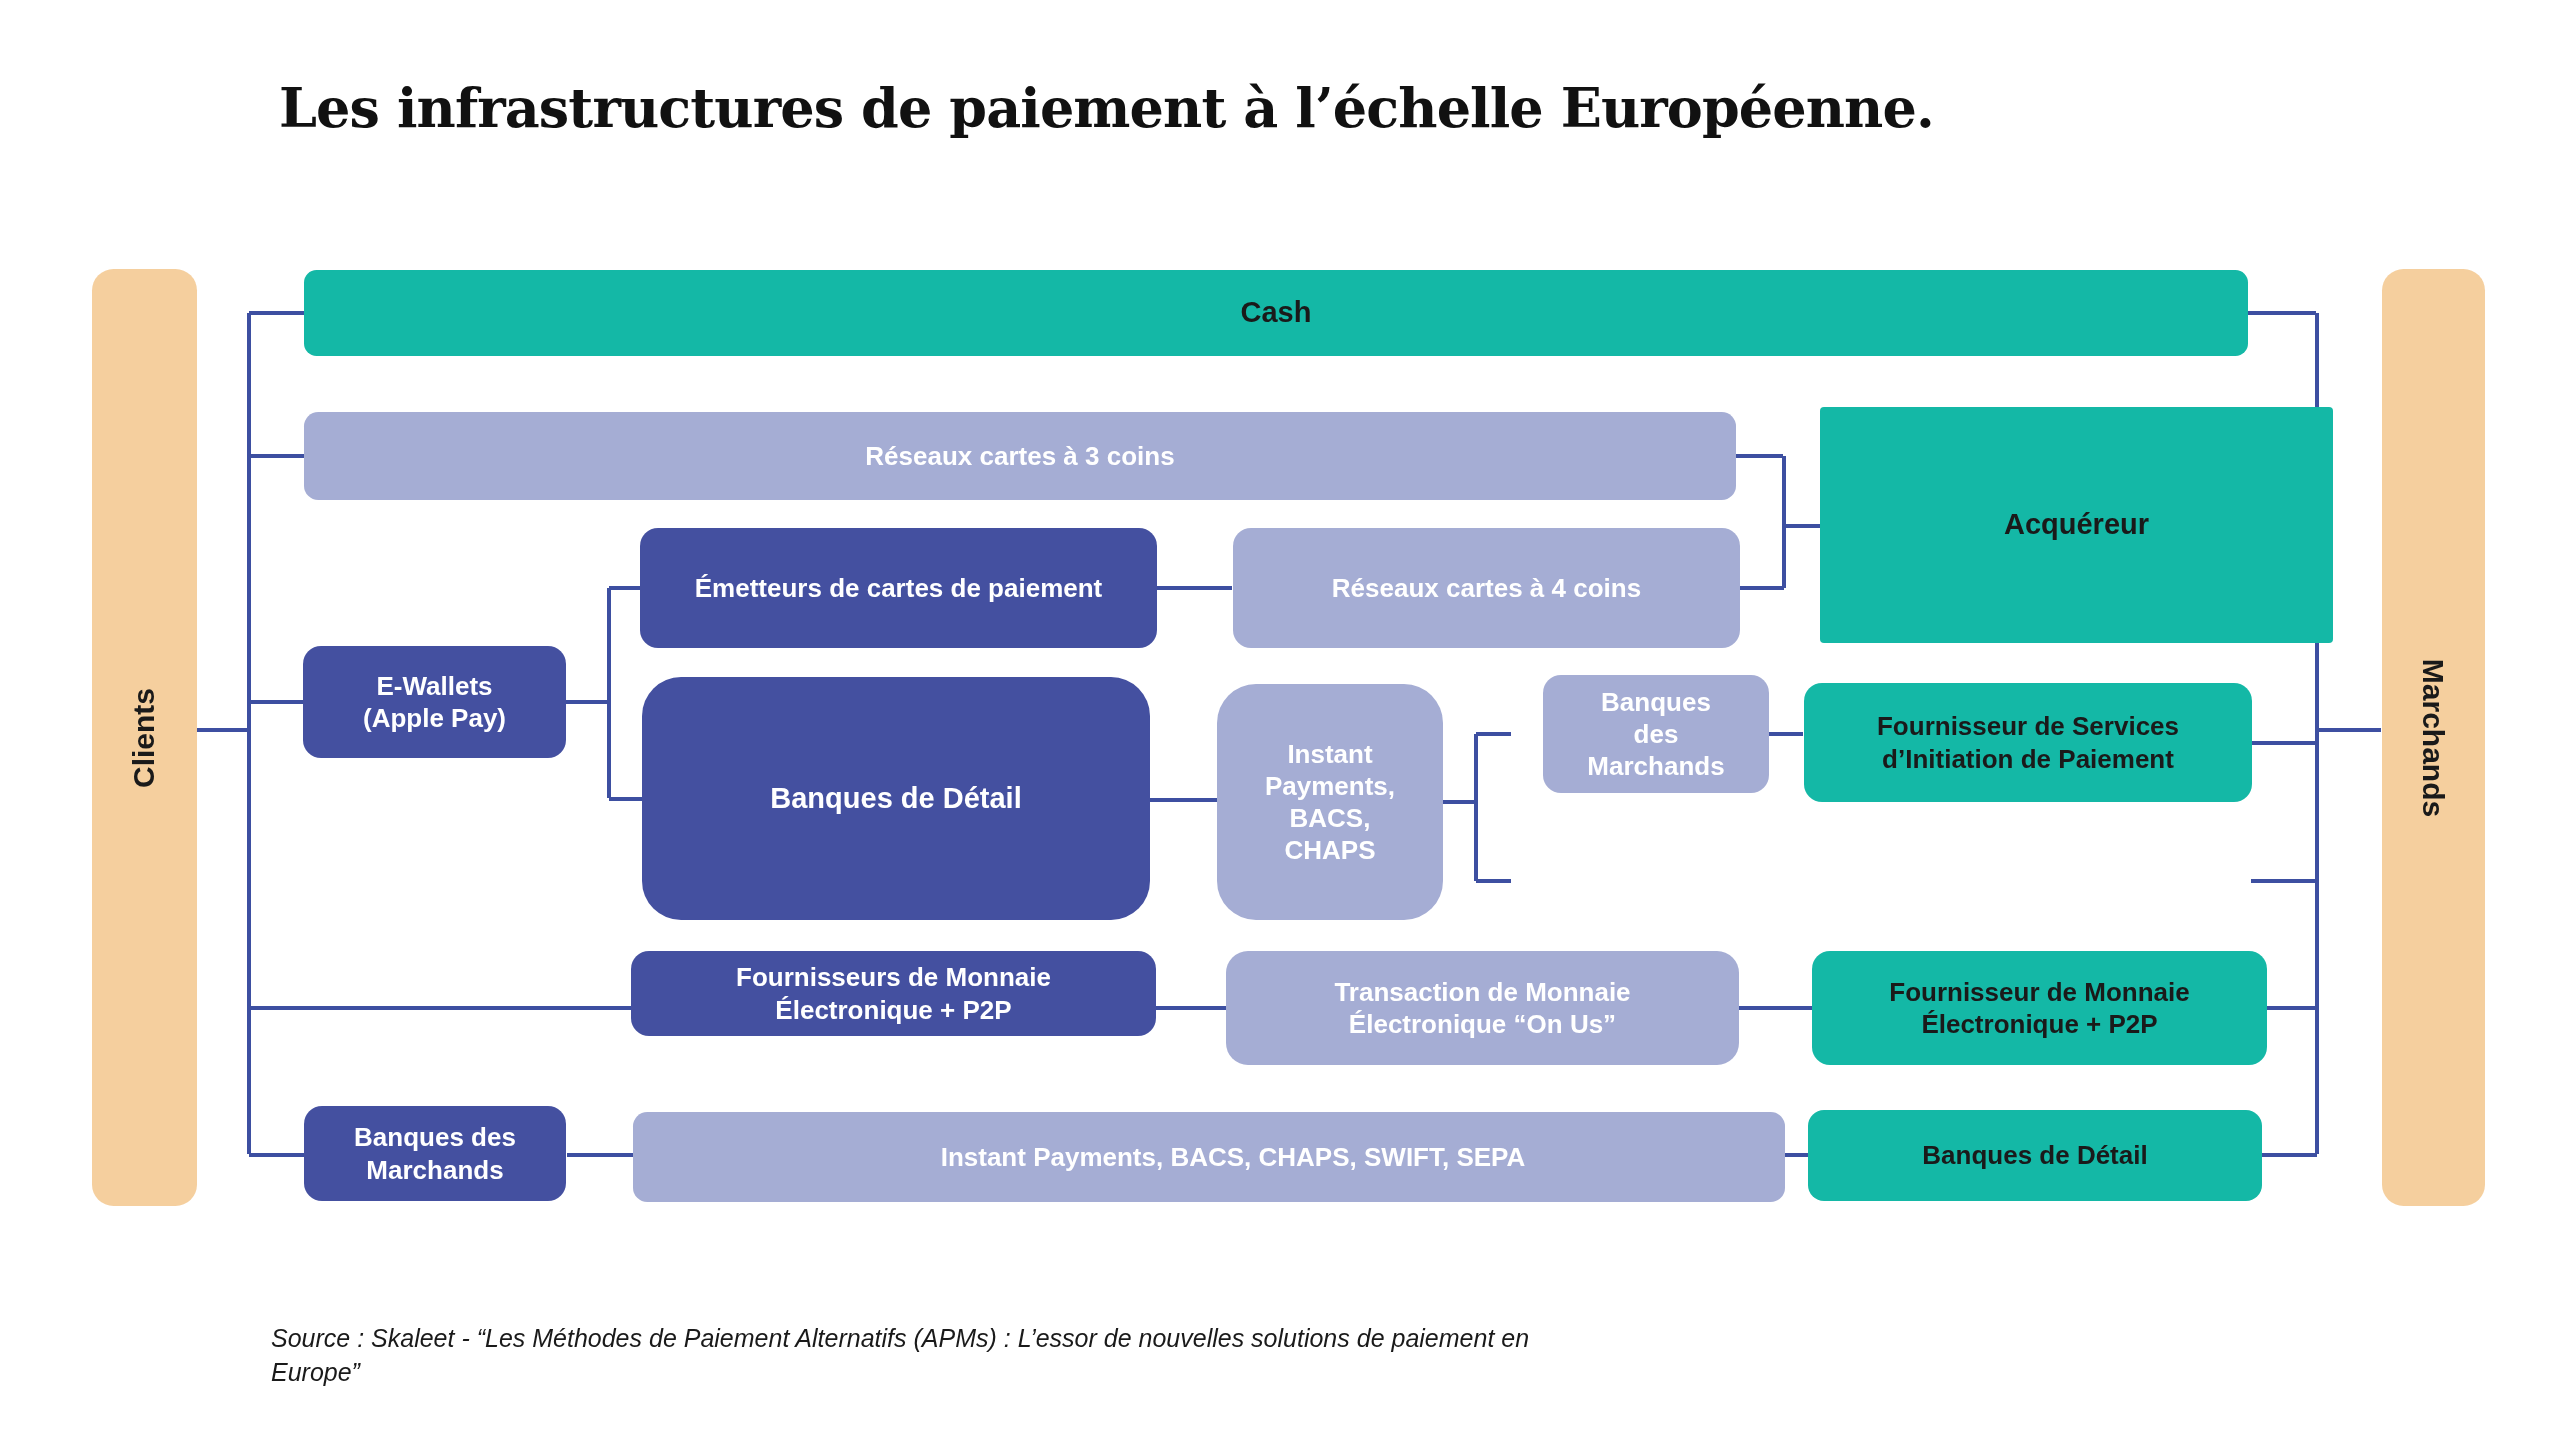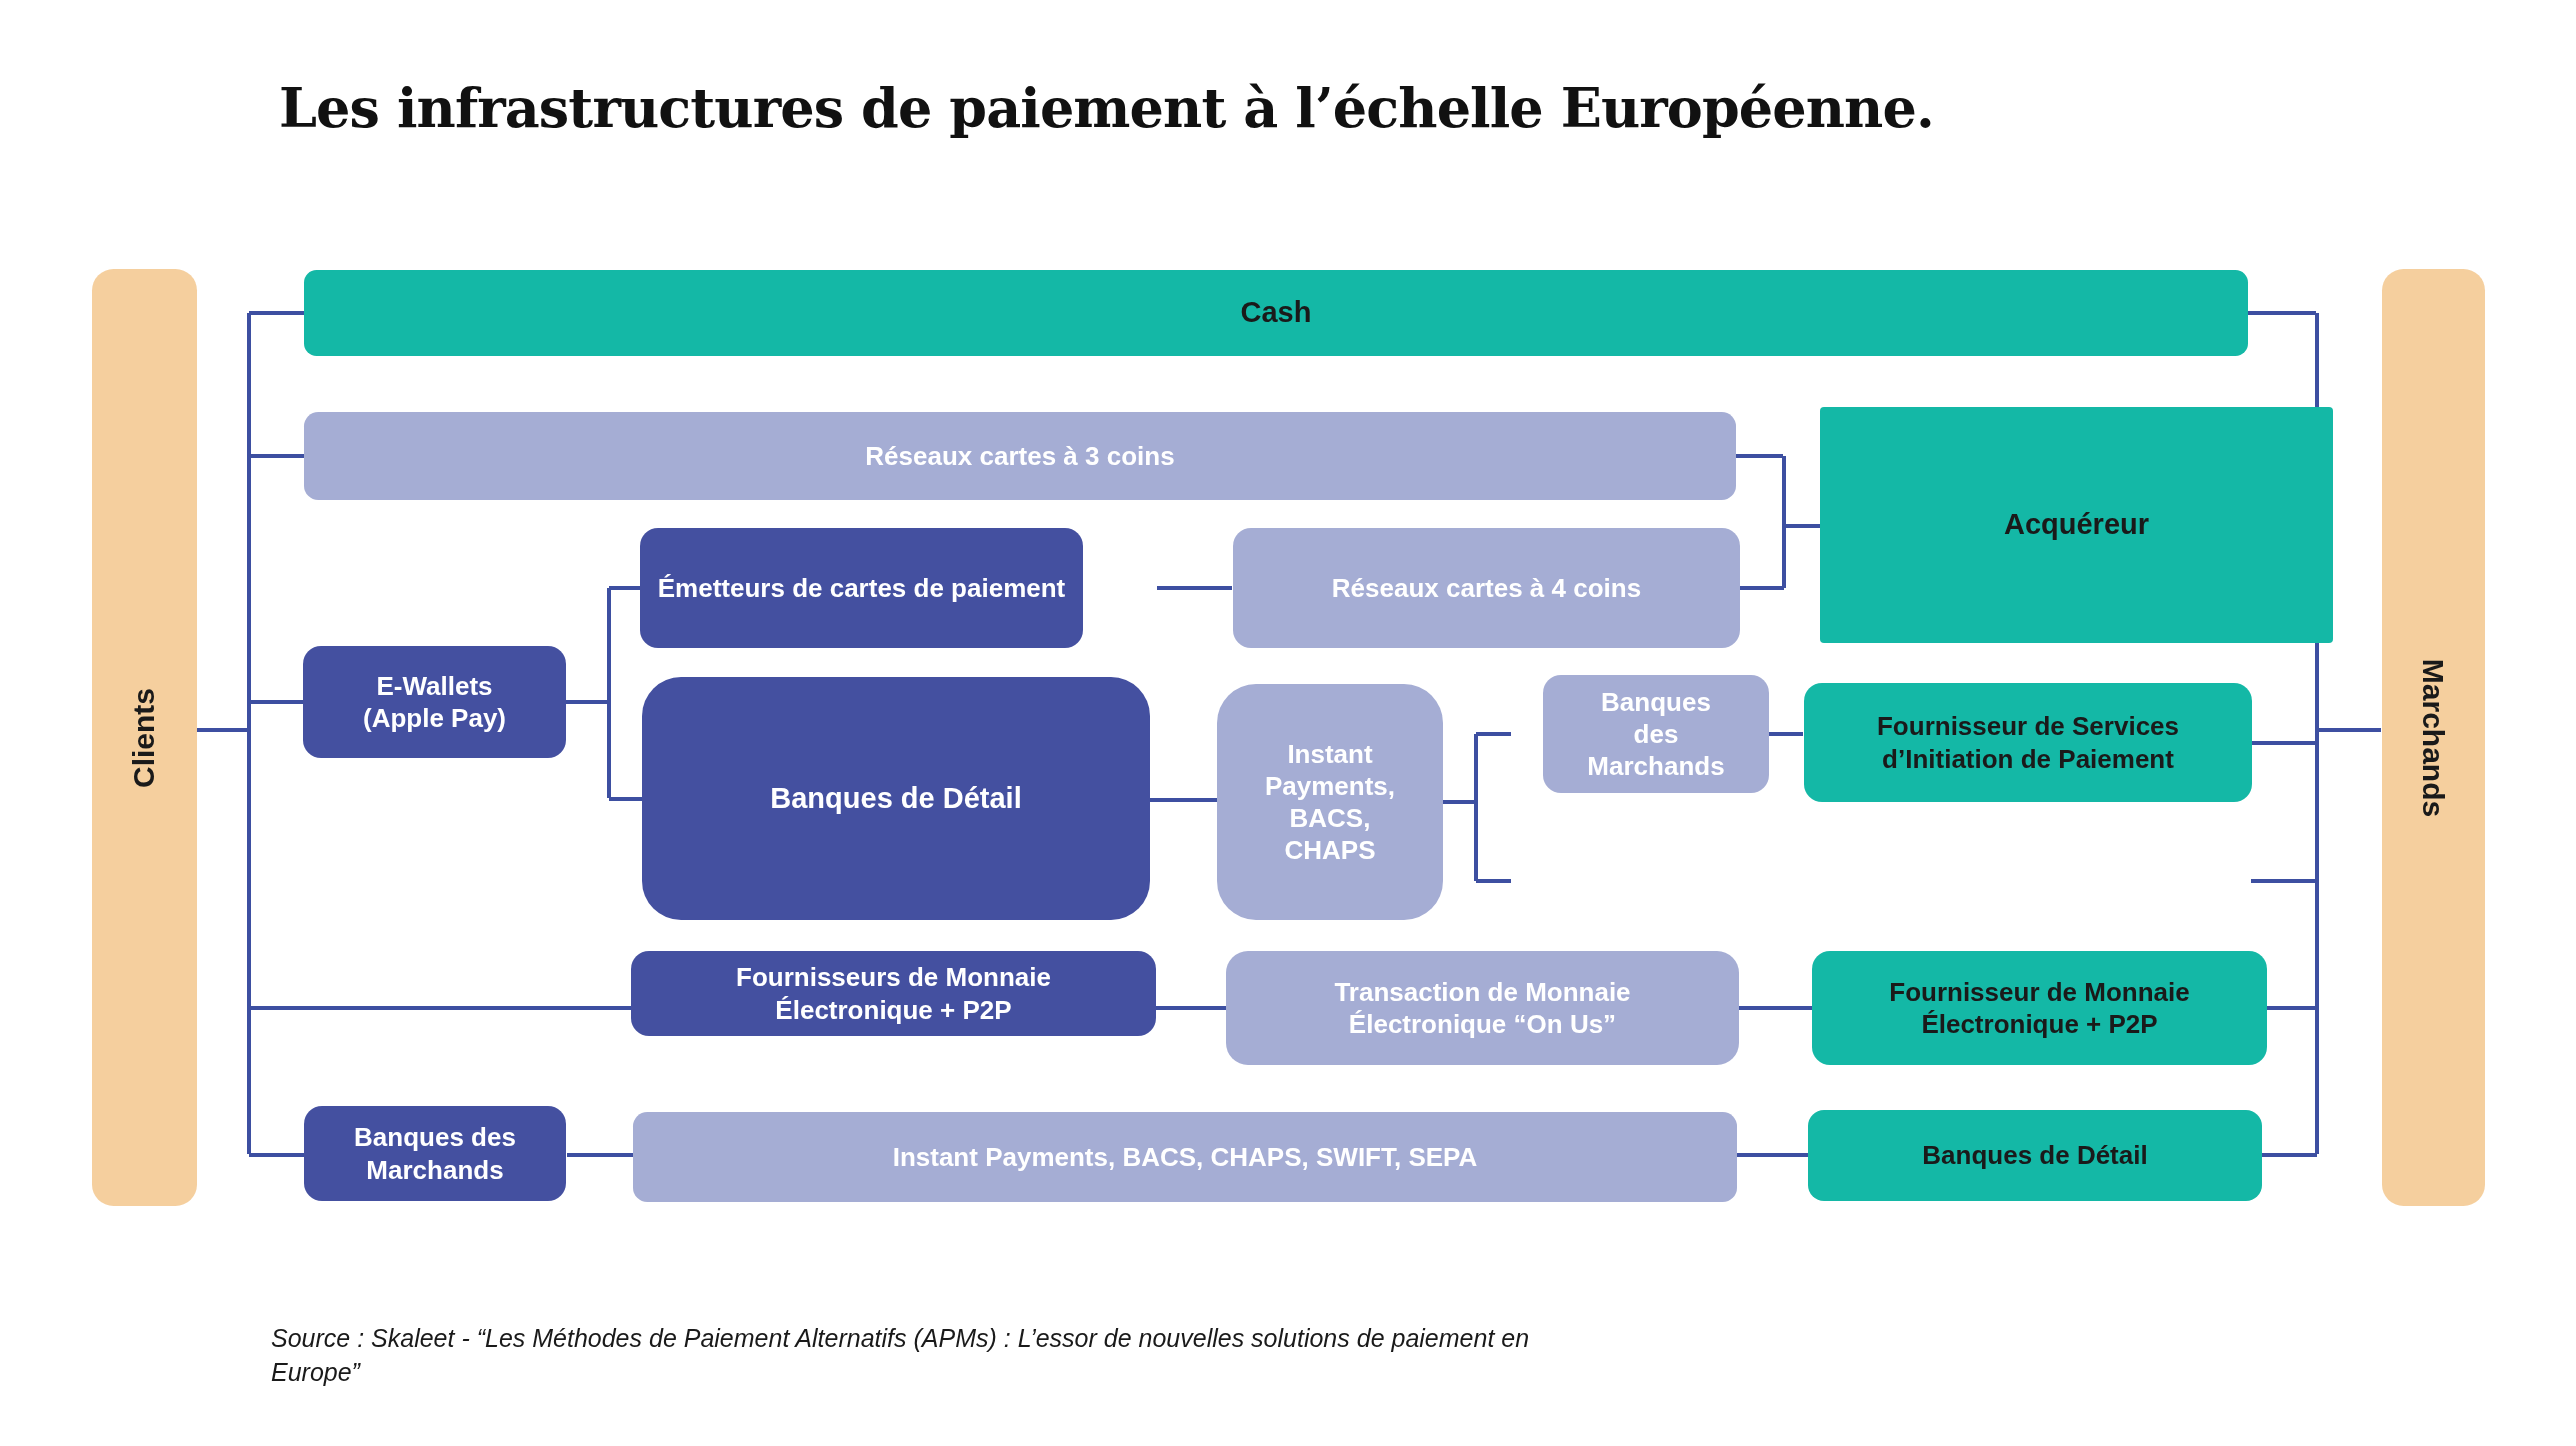--- a/index.html
+++ b/index.html
@@ -77,21 +77,21 @@
   <div class="line" style="left:2251px;top:741px;width:65px;height:3.6px;"></div>
   <div class="line" style="left:2251px;top:879px;width:65px;height:3.6px;"></div>
   <div class="line" style="left:2316px;top:728px;width:65px;height:3.6px;"></div>
 
   <div class="node tan big" style="left:304px;top:270px;width:1944px;height:86px;border-radius:12.5px;">Cash</div>
 
   <div class="node purple" style="left:304px;top:412px;width:1432px;height:88px;border-radius:14.3px;">Réseaux cartes à 3 coins</div>
 
   <div class="node tan big" style="left:1820px;top:407px;width:513px;height:236px;border-radius:4px;">Acquéreur</div>
 
-  <div class="node indigo" style="left:640px;top:528px;width:443px;height:120px;border-radius:18px;">Émetteurs de cartes de paiement</div>
+  <div class="node indigo" style="left:640px;top:528px;width:517px;height:120px;border-radius:18px;">Émetteurs de cartes de paiement</div>
 
   <div class="node purple" style="left:1233px;top:528px;width:507px;height:120px;border-radius:18px;">Réseaux cartes à 4 coins</div>
 
   <div class="node indigo" style="left:303px;top:646px;width:263px;height:112px;border-radius:18px;">E-Wallets
 (Apple Pay)</div>
 
   <div class="node indigo big" style="left:642px;top:677px;width:508px;height:243px;border-radius:39px;">Banques de Détail</div>
 
   <div class="node purple" style="left:1217px;top:684px;width:226px;height:236px;border-radius:39px;">Instant
 Payments,
@@ -111,21 +111,21 @@
 
   <div class="node purple" style="left:1226px;top:951px;width:513px;height:114px;border-radius:22px;">Transaction de Monnaie
 Électronique “On Us”</div>
 
   <div class="node tan" style="left:1812px;top:951px;width:455px;height:114px;border-radius:18px;font-size:26px;">Fournisseur de Monnaie
 Électronique + P2P</div>
 
   <div class="node indigo" style="left:304px;top:1106px;width:262px;height:95px;border-radius:18px;">Banques des
 Marchands</div>
 
-  <div class="node purple" style="left:633px;top:1112px;width:1104px;height:90px;border-radius:14.3px;">Instant Payments, BACS, CHAPS, SWIFT, SEPA</div>
+  <div class="node purple" style="left:633px;top:1112px;width:1104px;height:90px;border-radius:14.3px;padding-left:48px;">Instant Payments, BACS, CHAPS, SWIFT, SEPA</div>
 
   <div class="node tan" style="left:1808px;top:1110px;width:454px;height:91px;border-radius:16px;font-size:26px;">Banques de Détail</div>
 
   <div class="source">
     <b>Source :</b><span> Skaleet - “Les Méthodes de Paiement Alternatifs (APMs) : L’essor de nouvelles solutions de paiement en Europe”</span>
   </div>
 
 </div>
 
 

